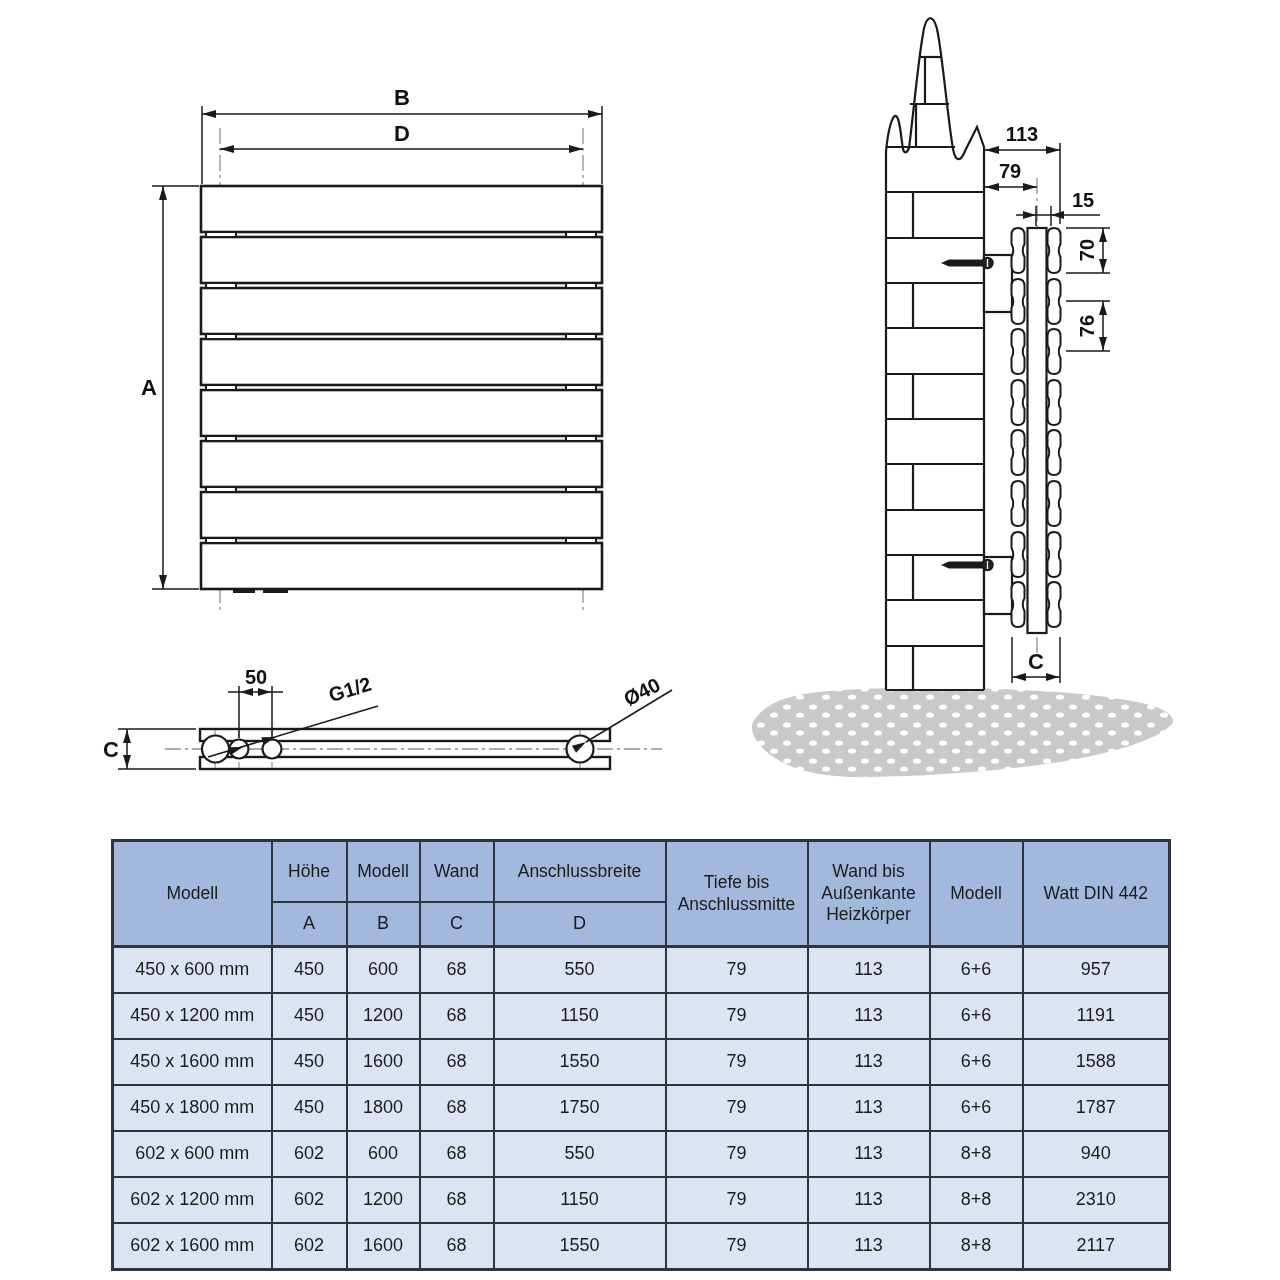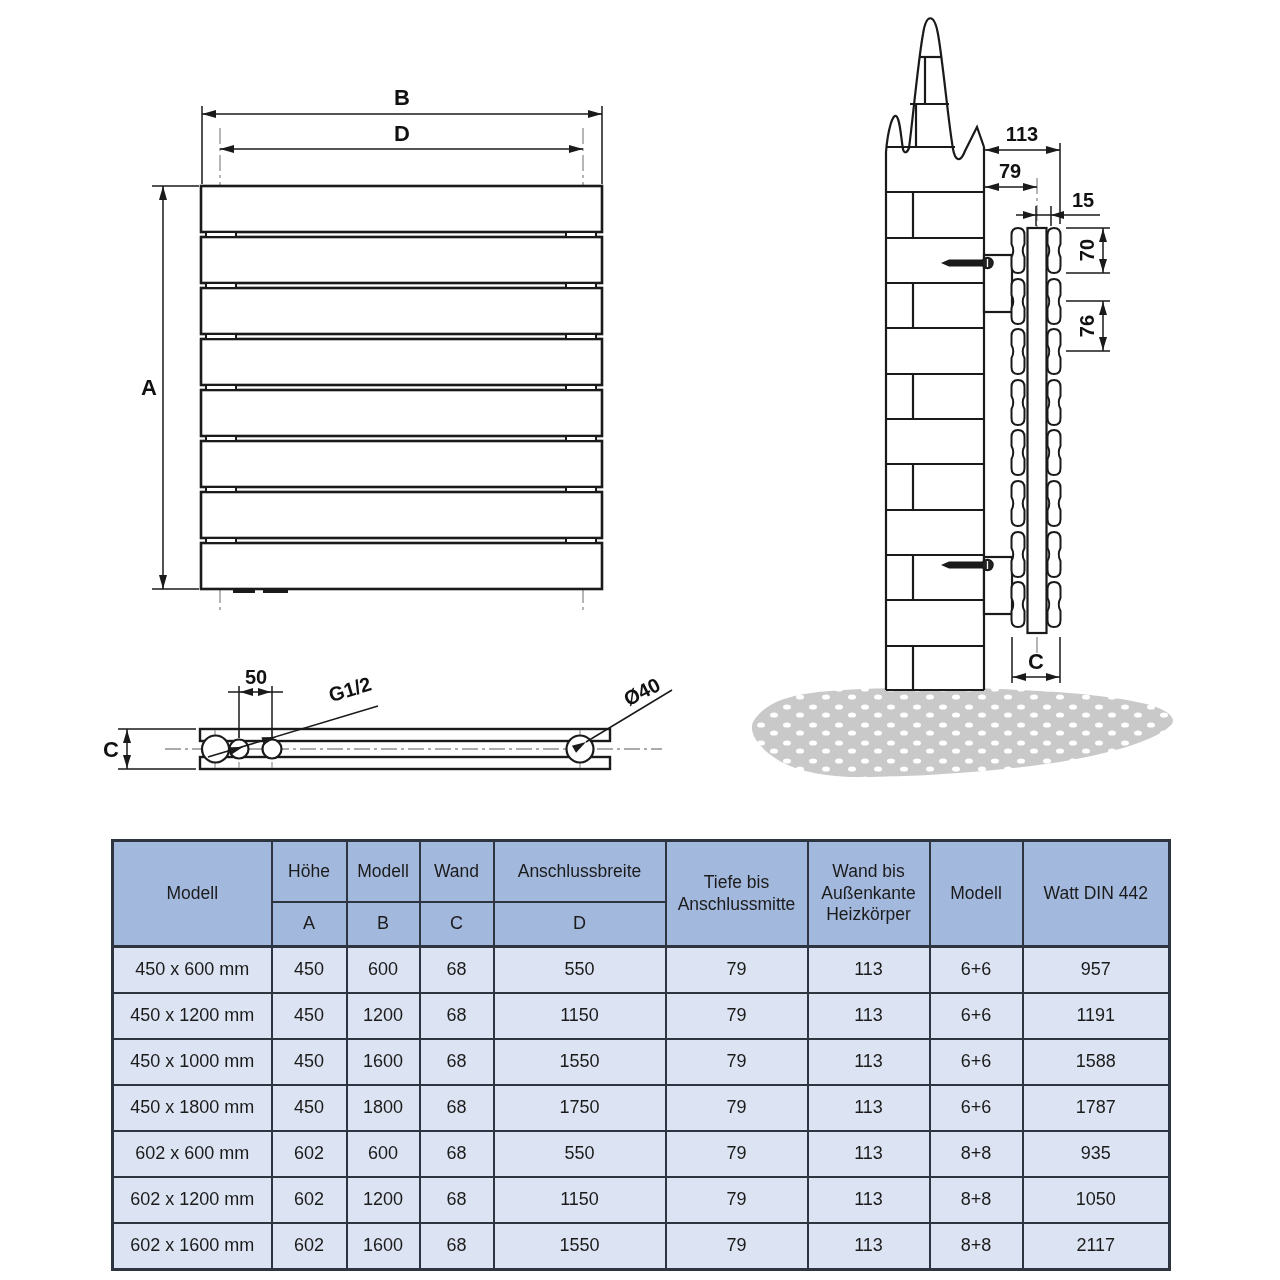--- a/index.html
+++ b/index.html
@@ -339,21 +339,21 @@
       <td>450</td>
       <td>1200</td>
       <td>68</td>
       <td>1150</td>
       <td>79</td>
       <td>113</td>
       <td>6+6</td>
       <td>1191</td>
     </tr>
     <tr>
-      <td>450 x 1000 mm</td>
+      <td>450 x 1600 mm</td>
       <td>450</td>
       <td>1600</td>
       <td>68</td>
       <td>1550</td>
       <td>79</td>
       <td>113</td>
       <td>6+6</td>
       <td>1588</td>
     </tr>
     <tr>
@@ -369,32 +369,32 @@
     </tr>
     <tr>
       <td>602 x 600 mm</td>
       <td>602</td>
       <td>600</td>
       <td>68</td>
       <td>550</td>
       <td>79</td>
       <td>113</td>
       <td>8+8</td>
-      <td>935</td>
+      <td>940</td>
     </tr>
     <tr>
       <td>602 x 1200 mm</td>
       <td>602</td>
       <td>1200</td>
       <td>68</td>
       <td>1150</td>
       <td>79</td>
       <td>113</td>
       <td>8+8</td>
-      <td>1050</td>
+      <td>2310</td>
     </tr>
     <tr>
       <td>602 x 1600 mm</td>
       <td>602</td>
       <td>1600</td>
       <td>68</td>
       <td>1550</td>
       <td>79</td>
       <td>113</td>
       <td>8+8</td>

